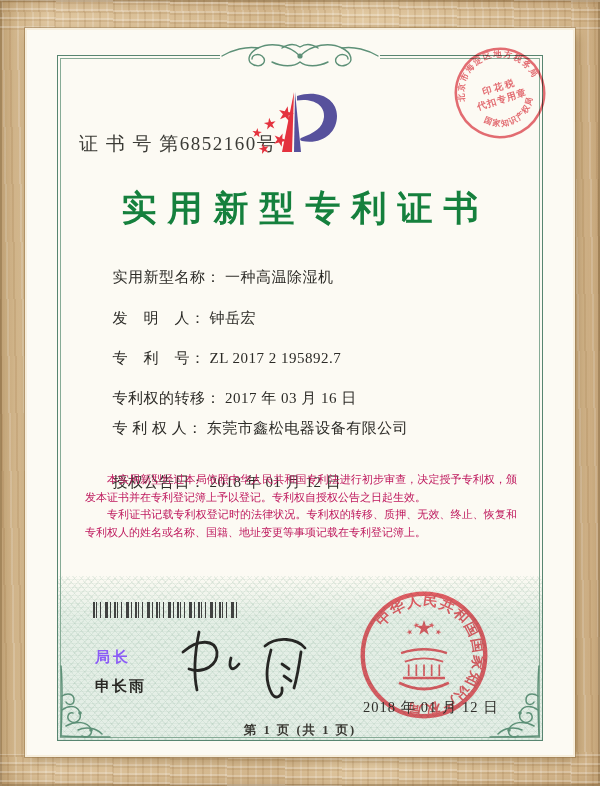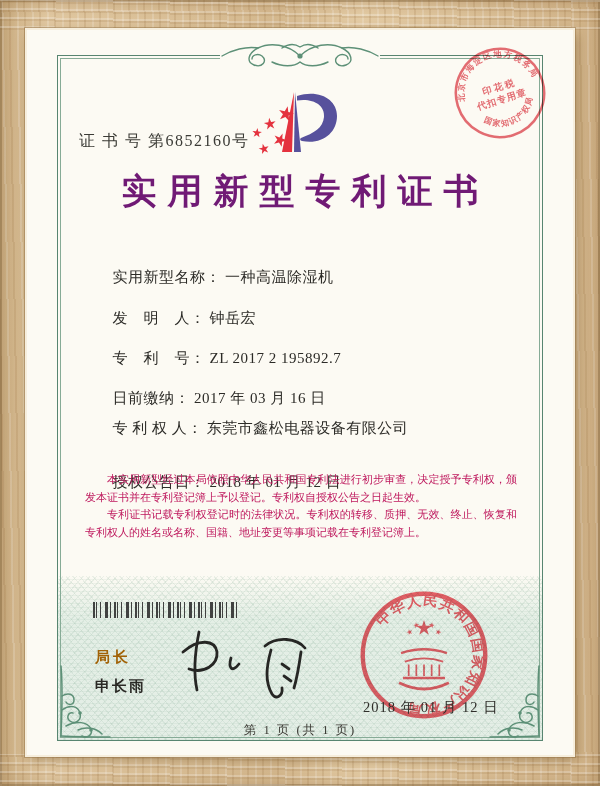--- a/index.html
+++ b/index.html
@@ -29,48 +29,48 @@
       linear-gradient(180deg, rgba(228,238,230,0) 0, rgba(227,238,229,.95) 42px, #e4eee6 100%);}
   .b-outer{position:absolute;left:30px;right:30px;top:25px;bottom:14px;z-index:2;
     border:1.6px solid #578570;}
   .b-inner{position:absolute;inset:2px;border:1px solid #86ab96;}
   
   .orn-top{position:absolute;left:50%;transform:translateX(-50%);top:10px;z-index:3;}
   .corner{position:absolute;z-index:3;}
   .corner.bl{left:31px;bottom:15px;}
   .corner.br{right:31px;bottom:15px;transform:scaleX(-1);}
   
-  .cert-no{position:absolute;left:52px;top:101px;z-index:4;font-size:16px;
+  .cert-no{position:absolute;left:52px;top:101px;z-index:4;font-size:19px;
     letter-spacing:1.5px;color:#3b3b36;}
   .logo{position:absolute;left:212px;top:58px;z-index:4;}
-  .title{position:absolute;left:0;right:0;top:138px;z-index:4;margin:0;text-align:center;
-    font-size:35px;font-weight:600;letter-spacing:11px;color:#701a75;text-indent:11px;}
+  .title{position:absolute;left:0;right:0;top:138px;z-index:4;margin:17px;text-align:center;
+    font-size:35px;font-weight:600;letter-spacing:11px;color:#15803d;text-indent:11px;}
   .field-row{position:absolute;left:60px;z-index:4;font-size:15px;color:#2c2b27;
     white-space:pre;letter-spacing:.5px;}
   .f-label{white-space:pre;}
   .f-value{margin-left:4px;}
   .body-text{position:absolute;left:58px;top:441px;width:432px;z-index:4;
     font-size:11px;line-height:17.6px;color:#be185d;text-align:justify;}
   .body-text p{margin:0;text-indent:2em;}
   .barcode{position:absolute;left:66px;top:572px;width:144px;height:16px;z-index:4;opacity:.88;
     background:repeating-linear-gradient(90deg,#2b2b2b 0 2px,rgba(0,0,0,0) 2px 3px,
       #2b2b2b 3px 4px,rgba(0,0,0,0) 4px 7px,#2b2b2b 7px 8px,rgba(0,0,0,0) 8px 12px,
       #2b2b2b 12px 15px,rgba(0,0,0,0) 15px 17px,#2b2b2b 17px 18px,rgba(0,0,0,0) 18px 21px);}
   .officer-title{position:absolute;left:68px;top:618px;z-index:4;font-size:15px;
-    font-weight:600;letter-spacing:3px;color:#a16207;}
+    font-weight:600;letter-spacing:3px;color:#8b5cf6;}
   .officer-name{position:absolute;left:68px;top:647px;z-index:4;font-size:15px;
     font-weight:600;letter-spacing:2px;color:#2b2a26;}
   .signature{position:absolute;left:142px;top:588px;z-index:5;}
   .seal{position:absolute;left:330px;top:558px;z-index:5;mix-blend-mode:multiply;}
   .seal-date{position:absolute;left:336px;top:668px;z-index:6;font-size:14.5px;
     letter-spacing:1px;color:#2f2e2a;}
   .tax-stamp{position:absolute;left:424px;top:14px;z-index:5;transform:rotate(-17deg);
     mix-blend-mode:multiply;}
   .footer{position:absolute;left:0;right:0;top:692px;z-index:4;text-align:center;
-    font-size:12.5px;letter-spacing:2px;color:#3a3933;}
+    font-size:12.5px;letter-spacing:2px;color:#3a3933;font-weight:bold;}
 </style>
 </head>
 <body>
 
 <div class="scene">
   <div class="frame">
     <div class="rail-top"></div>
     <div class="rail-bottom"></div>
   </div>
 
@@ -156,21 +156,21 @@
     <div class="field-row" style="top:262px">
       <span class="f-label">发　明　人：</span><span class="f-value">钟岳宏</span>
     </div>
     <div class="field-row" style="top:221px">
       <span class="f-label">实用新型名称：</span><span class="f-value">一种高温除湿机</span>
     </div>
     <div class="field-row" style="top:302px">
       <span class="f-label">专　利　号：</span><span class="f-value">ZL 2017 2 195892.7</span>
     </div>
     <div class="field-row" style="top:342px">
-      <span class="f-label">日前缴纳：</span><span class="f-value">2017 年 03 月 16 日</span>
+      <span class="f-label">专利权的转移：</span><span class="f-value">2017 年 03 月 16 日</span>
     </div>
     <div class="field-row" style="top:372px">
       <span class="f-label">专 利 权 人：</span><span class="f-value">东莞市鑫松电器设备有限公司</span>
     </div>
     <div class="field-row" style="top:426px">
       <span class="f-label">授权公告日：</span><span class="f-value">2018 年 01 月 12 日</span>
     </div>
 
     <div class="body-text">
       <p>本实用新型经过本局依照中华人民共和国专利法进行初步审查，决定授予专利权，颁发本证书并在专利登记簿上予以登记。专利权自授权公告之日起生效。</p>

